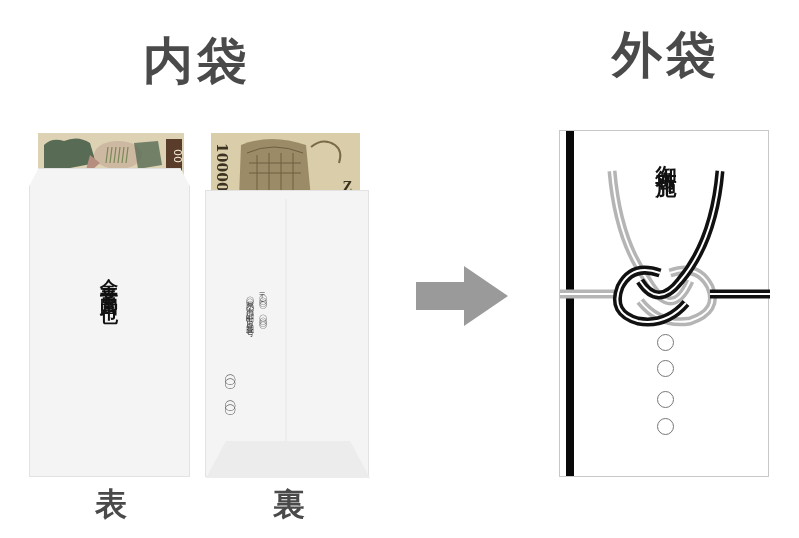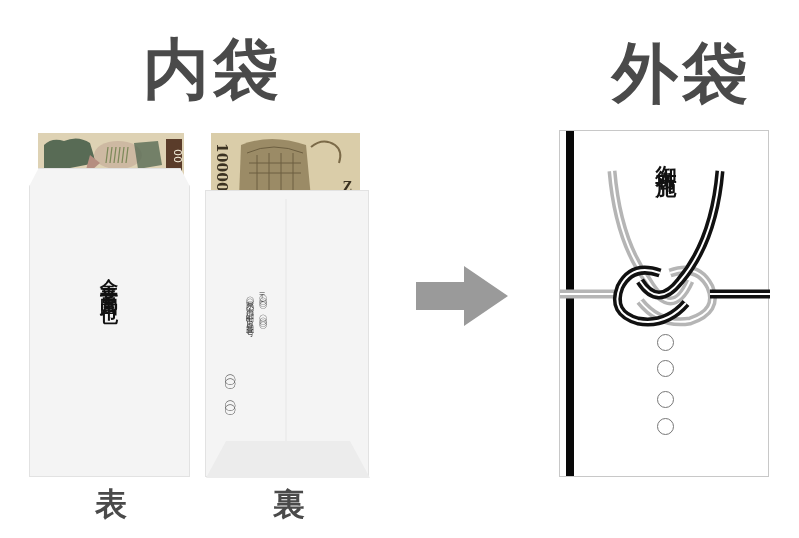--- a/index.html
+++ b/index.html
@@ -2,21 +2,21 @@
 <html><head>
 <meta charset="utf-8">
 <style>
   * { margin: 0; padding: 0; box-sizing: border-box; }
   html, body { width: 799px; height: 538px; background: #ffffff; overflow: hidden; }
   body { position: relative; font-family: "DejaVu Serif", "Liberation Serif", serif; }
 
   .heading {
     position: absolute; color: #4a4a4a; font-weight: bold;
     font-family: "DejaVu Serif", "Liberation Serif", serif;
-    font-size: 66px; letter-spacing: 4px; line-height: 1;
+    font-size: 50px; letter-spacing: 4px; line-height: 1;
   }
   .label {
     position: absolute; color: #4a4a4a; font-weight: bold;
     font-family: "DejaVu Serif", "Liberation Serif", serif;
     font-size: 32px; line-height: 1;
   }
 
   
   .bill { position: absolute; overflow: hidden; background: #ddd1b2; }
   .bill-front-a { left: 38px; top: 133px; width: 146px; height: 55px; }
@@ -60,21 +60,21 @@
     color: #111; letter-spacing: 6px;
   }
   .circle {
     position: absolute; width: 17px; height: 17px; border: 1.6px solid #777; border-radius: 50%;
   }
 </style>
 </head>
 <body>
 
 <div class="heading" style="left:143px; top:36px;">内袋</div>
-<div class="heading" style="left:612px; top:40px;">外袋</div>
+<div class="heading" style="left:612px; top:30px;">外袋</div>
 
 <div class="bill bill-front-a">
   <svg width="146" height="55" viewBox="0 0 146 55">
     <rect width="146" height="55" fill="#ded2b4"></rect>
     <path d="M6 12 Q14 4 26 8 Q40 2 52 10 L58 30 L6 40 Z" fill="#586b55"></path>
     <ellipse cx="80" cy="22" rx="24" ry="14" fill="#cdb9a2"></ellipse>
     <g stroke="#7d8a5a" stroke-width="1.2">
       <line x1="70" y1="14" x2="68" y2="30"></line>
         <line x1="74" y1="14" x2="72" y2="30"></line>
       <line x1="78" y1="14" x2="76" y2="30"></line>

